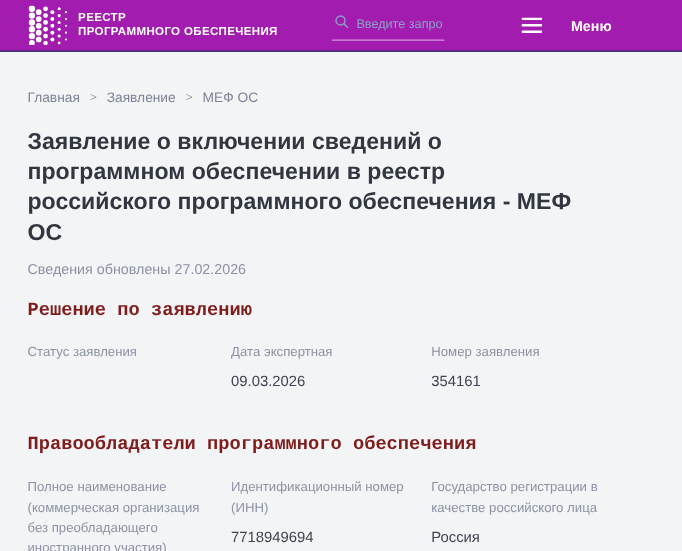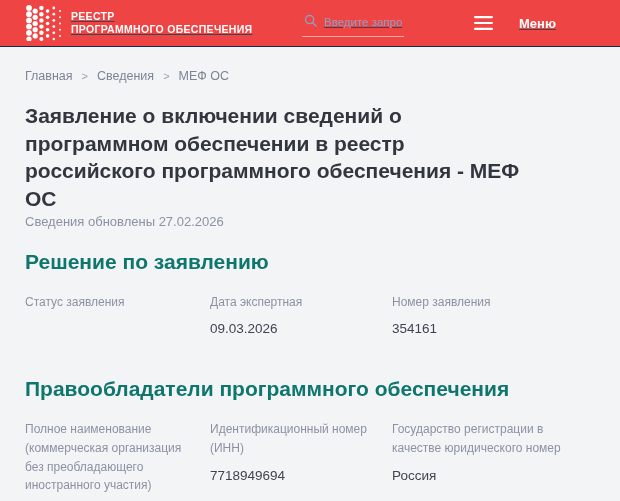--- a/index.html
+++ b/index.html
@@ -6,26 +6,25 @@
   html, body { width: 620px; height: 501px; overflow: hidden; }
   body {
     font-family: "Liberation Sans", "DejaVu Sans", sans-serif;
     background: #f3f4f6;
     color: #3f4450;
   }
 
   
   .header {
     height: 47px;
-    background: #ef4444;
+    background: #a21caf;
     display: flex;
     align-items: center;
     padding-left: 26px;
     border-bottom: 1px solid #102a58;
-    text-decoration: underline;
   }
   .logo-wrap { display: flex; align-items: center; cursor: pointer; }
   .logo-svg { width: 36px; height: 36px; display: block; }
   .logo-text {
     margin-left: 9px;
     color: #ffffff;
     font-weight: bold;
     font-size: 10.5px;
     letter-spacing: 0.3px;
     line-height: 13.5px;
@@ -65,43 +64,45 @@
 
   
   .main { padding: 22px 25px 0 25px; }
 
   .breadcrumb {
     display: flex;
     align-items: center;
     gap: 9px;
     font-size: 12.5px;
     color: #7d8496;
+    margin-top: 13px;
   }
   .breadcrumb .crumb { cursor: pointer; }
   .breadcrumb .sep { color: #9aa0b0; font-size: 11px; }
 
   .page-title {
     margin-top: 19px;
     font-size: 21px;
     font-weight: 600;
     color: #32363f;
     line-height: 1.32;
     max-width: 505px;
   }
 
   .updated {
-    margin-top: 1px;
+    margin-top: 11px;
     font-size: 13px;
     color: #8c92a4;
   }
 
   .section-heading {
-    font-size: 21px;
+    font-size: 17px;
     font-weight: bold;
-    color: #0f766e;
+    color: #7f1d1d;
+    font-family: Liberation Mono, monospace;
   }
   .section-decision .section-heading { margin-top: 21px; }
   .section-rightholders .section-heading { margin-top: 37px; }
 
   .fields-row {
     margin-top: 19px;
     display: grid;
     grid-template-columns: 185px 182px 1fr;
     column-gap: 0;
   }
@@ -193,21 +194,21 @@
     </span>
     <span class="menu-label">Меню</span>
   </div>
 </header>
 
 <main class="main">
 
   <nav class="breadcrumb">
     <span class="crumb">Главная</span>
     <span class="sep">&gt;</span>
-    <span class="crumb">Сведения</span>
+    <span class="crumb">Заявление</span>
     <span class="sep">&gt;</span>
     <span class="crumb current">МЕФ ОС</span>
   </nav>
 
   <h1 class="page-title">Заявление о включении сведений о программном обеспечении в реестр российского программного обеспечения - МЕФ ОС</h1>
 
   <div class="updated">Сведения обновлены 27.02.2026</div>
 
   <section class="section-decision">
     <h2 class="section-heading">Решение по заявлению</h2>
@@ -231,19 +232,19 @@
     <div class="fields-row">
       <div class="field">
         <div class="field-label">Полное наименование (коммерческая организация без преобладающего иностранного участия)</div>
 
       </div>
       <div class="field">
         <div class="field-label">Идентификационный номер (ИНН)</div>
         <div class="field-value">7718949694</div>
       </div>
       <div class="field">
-        <div class="field-label">Государство регистрации в качестве юридического номер</div>
+        <div class="field-label">Государство регистрации в качестве российского лица</div>
         <div class="field-value">Россия</div>
       </div>
     </div>
   </section>
 
 </main>
 
 </body></html>

